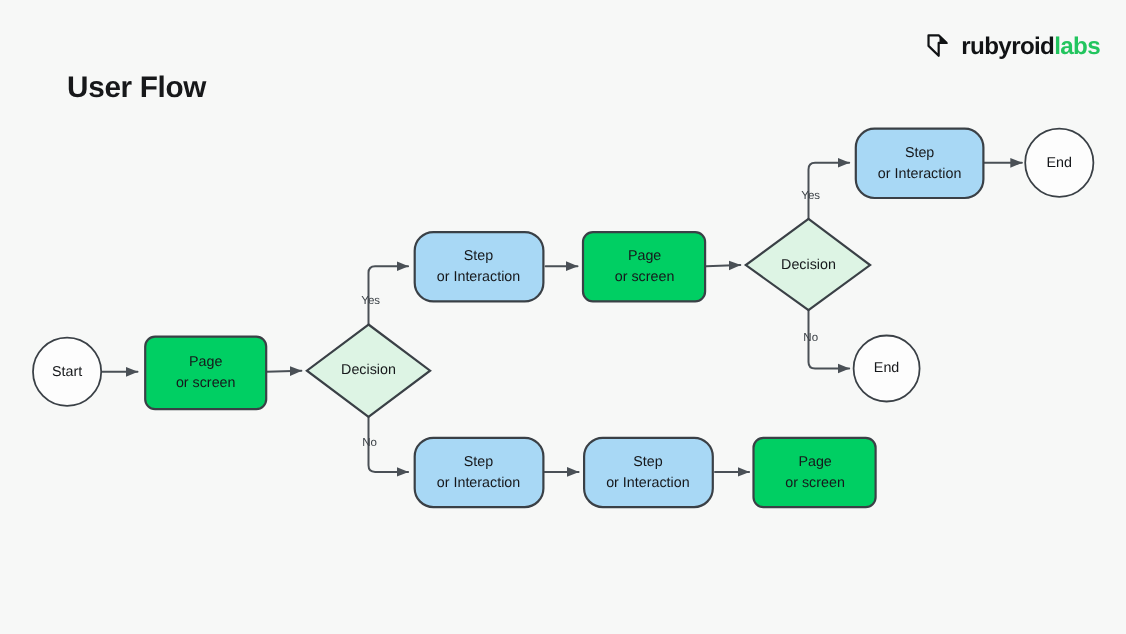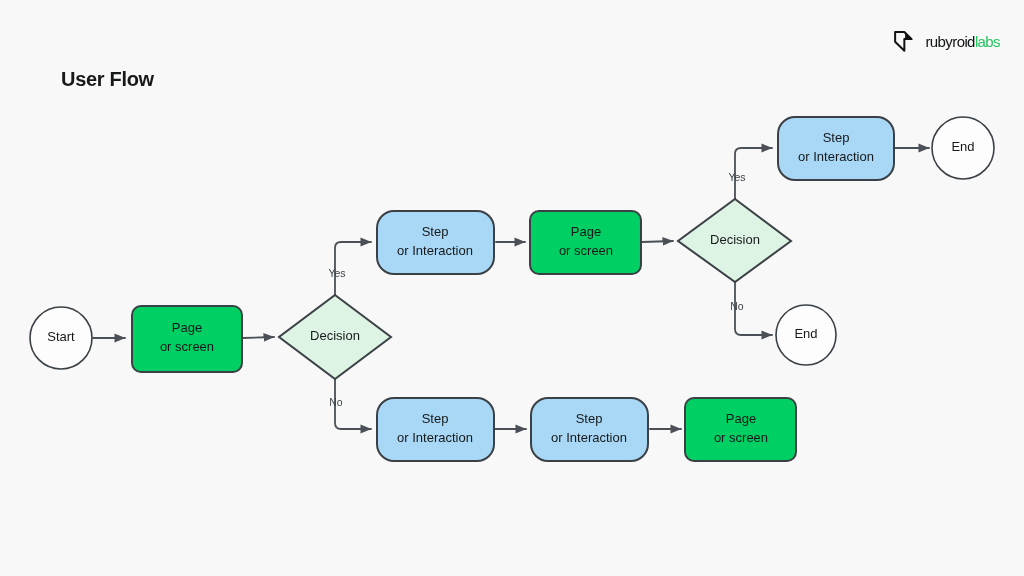--- a/index.html
+++ b/index.html
@@ -18,43 +18,43 @@
     position: absolute;
     inset: 0;
     width: 1024px;
     height: 576px;
     background: #f7f8f7;
   }
   .page-title {
     position: absolute;
     left: 61px;
     top: 62px;
-    font-size: 20px;
+    font-size: 27px;
     font-weight: bold;
     color: #17181a;
     letter-spacing: -0.3px;
     line-height: 34px;
   }
   .logo {
     position: absolute;
     right: 24px;
     top: 26px;
     display: flex;
     align-items: center;
     gap: 7px;
     height: 30px;
   }
   .logo-mark {
     width: 25px;
     height: 25px;
     display: block;
   }
   .logo-text {
-    font-size: 15px;
-    font-weight: normal;
+    font-size: 22px;
+    font-weight: bold;
     letter-spacing: -0.6px;
     line-height: 25px;
     white-space: nowrap;
   }
   .logo-text .lt-main { color: #111315; }
   .logo-text .lt-accent { color: #22c55e; }
 
   svg.flow {
     position: absolute;
     left: 0;

